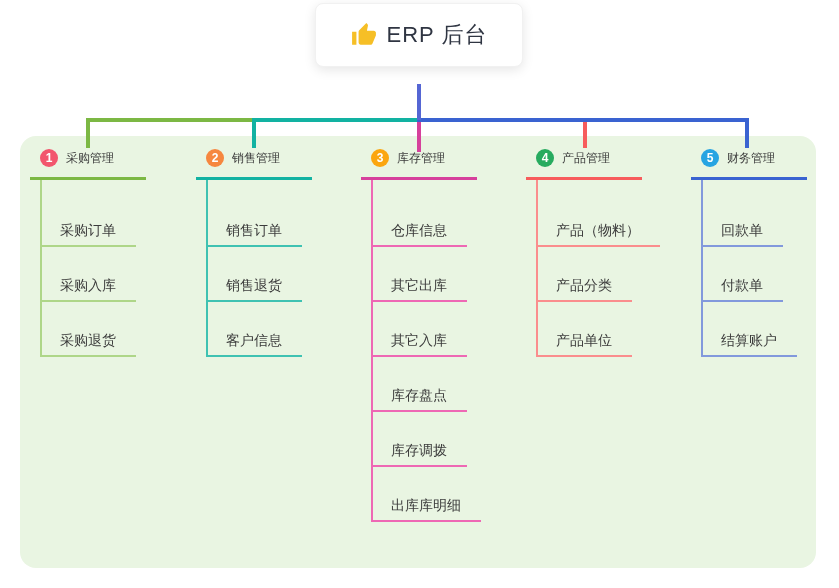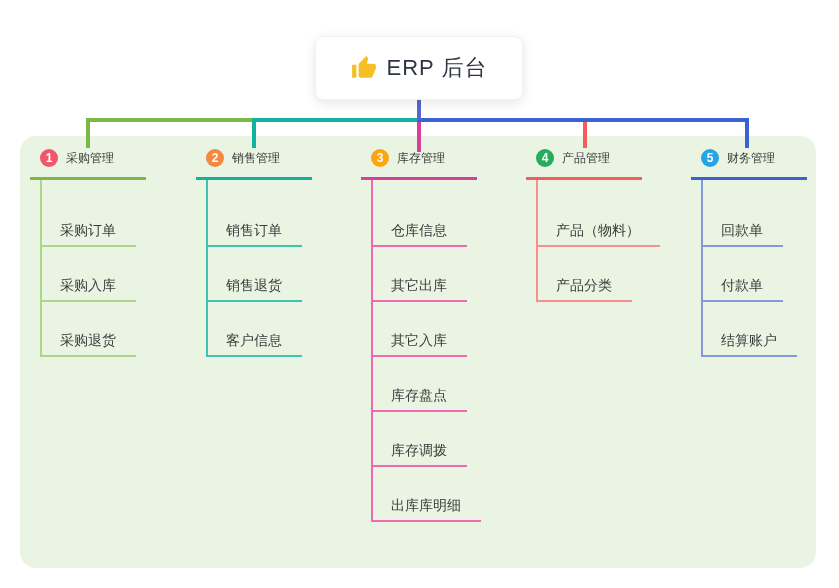--- a/index.html
+++ b/index.html
@@ -12,21 +12,21 @@
     position: relative;
     width: 839px;
     height: 588px;
     overflow: hidden;
     background: #ffffff;
   }
   
   .root-node {
     position: absolute;
     left: 315px;
-    top: 36px;
+    top: 3px;
     width: 208px;
     height: 64px;
     background: #ffffff;
     border: 1px solid #f1f1f1;
     border-radius: 8px;
     box-shadow: 0 3px 12px rgba(0,0,0,0.10);
     display: flex;
     align-items: center;
     justify-content: center;
     gap: 10px;
@@ -210,20 +210,23 @@
       <span class="badge">4</span>
       <span class="branch-title-text">产品管理</span>
     </div>
     <div class="branch-items">
       <div class="branch-item">
           <span class="item-label">产品（物料）</span>
         </div>
       <div class="branch-item">
           <span class="item-label">产品分类</span>
         </div>
+      <div class="branch-item">
+          <span class="item-label">产品单位</span>
+        </div>
     </div>
   </div>
 
   <div class="branch" style="left: 691px; --main: #3a63d1; --sub: #8299dc; --badge: #27a4e2;">
     <div class="branch-title">
       <span class="badge">5</span>
       <span class="branch-title-text">财务管理</span>
     </div>
     <div class="branch-items">
       <div class="branch-item">

